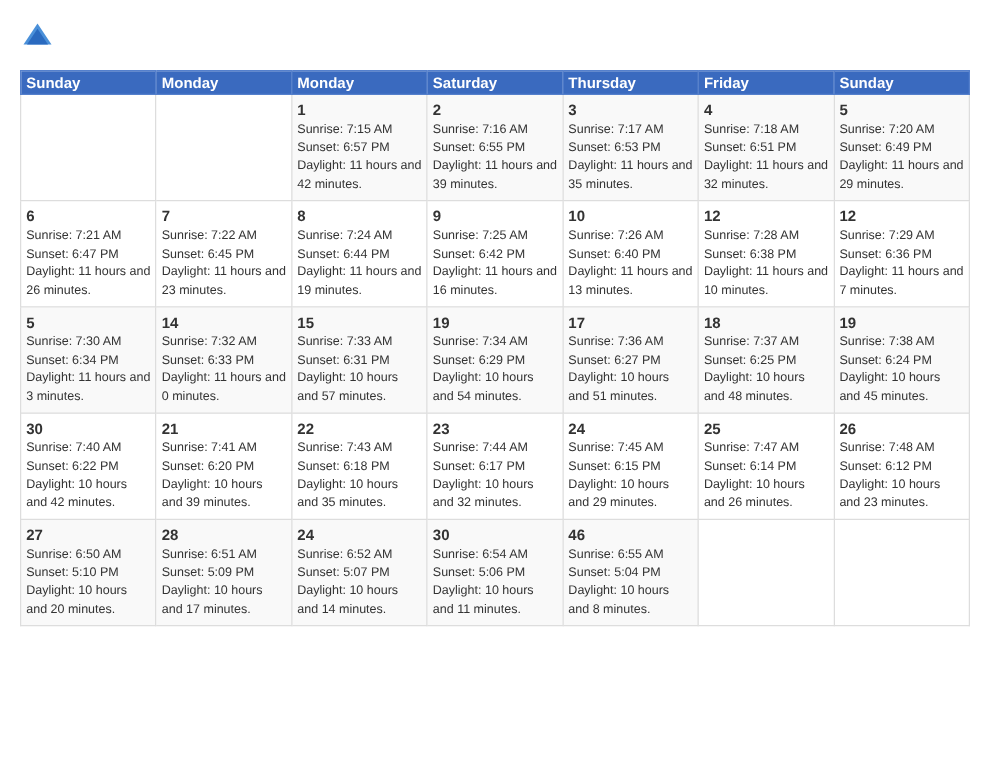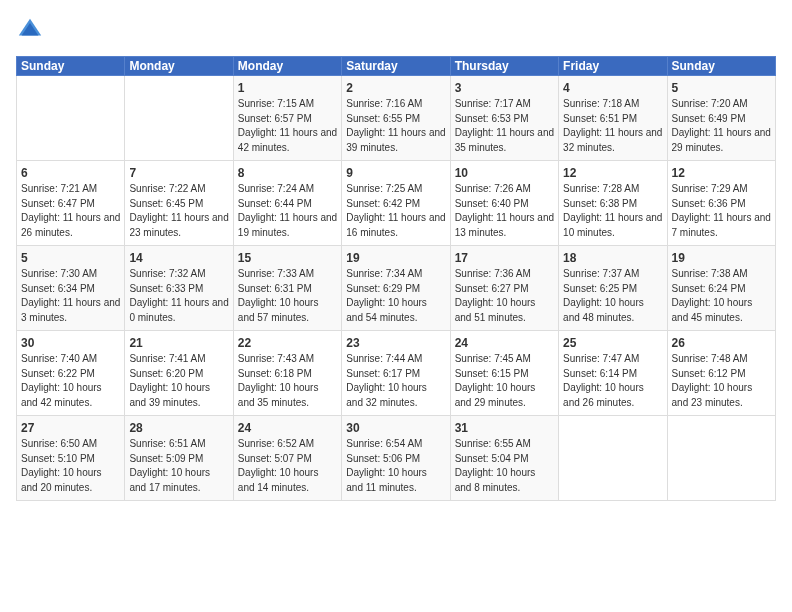--- a/index.html
+++ b/index.html
@@ -252,20 +252,20 @@
         </td>
         <td>
           <span class="day-number">24</span>
           <div class="day-info">Sunrise: 6:52 AM<br>Sunset: 5:07 PM<br>Daylight: 10 hours and 14 minutes.</div>
         </td>
         <td>
           <span class="day-number">30</span>
           <div class="day-info">Sunrise: 6:54 AM<br>Sunset: 5:06 PM<br>Daylight: 10 hours and 11 minutes.</div>
         </td>
         <td>
-          <span class="day-number">31</span>
+          <span class="day-number">46</span>
           <div class="day-info">Sunrise: 6:55 AM<br>Sunset: 5:04 PM<br>Daylight: 10 hours and 8 minutes.</div>
         </td>
         <td class="empty-cell"></td>
         <td class="empty-cell"></td>
       </tr>
     </tbody>
 </table>
 
 </body></html>

